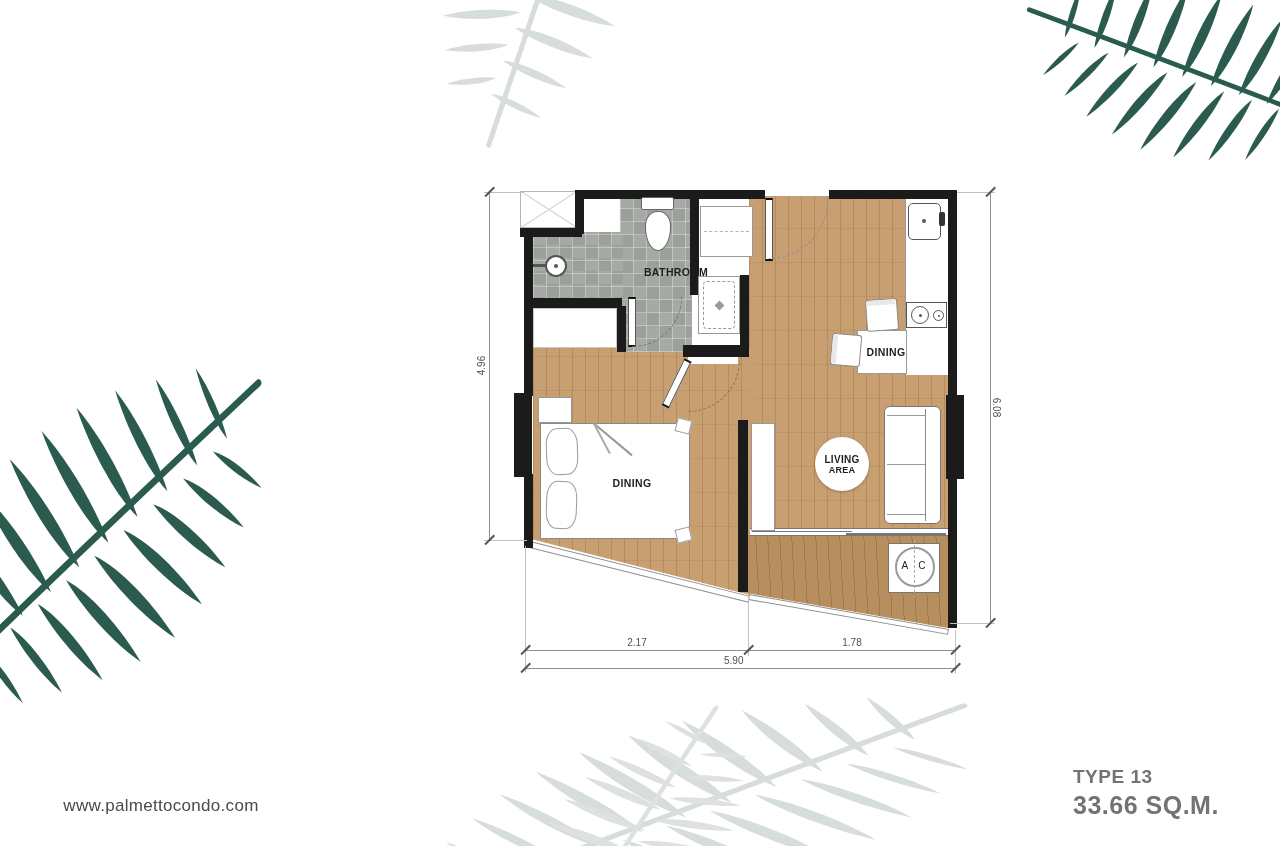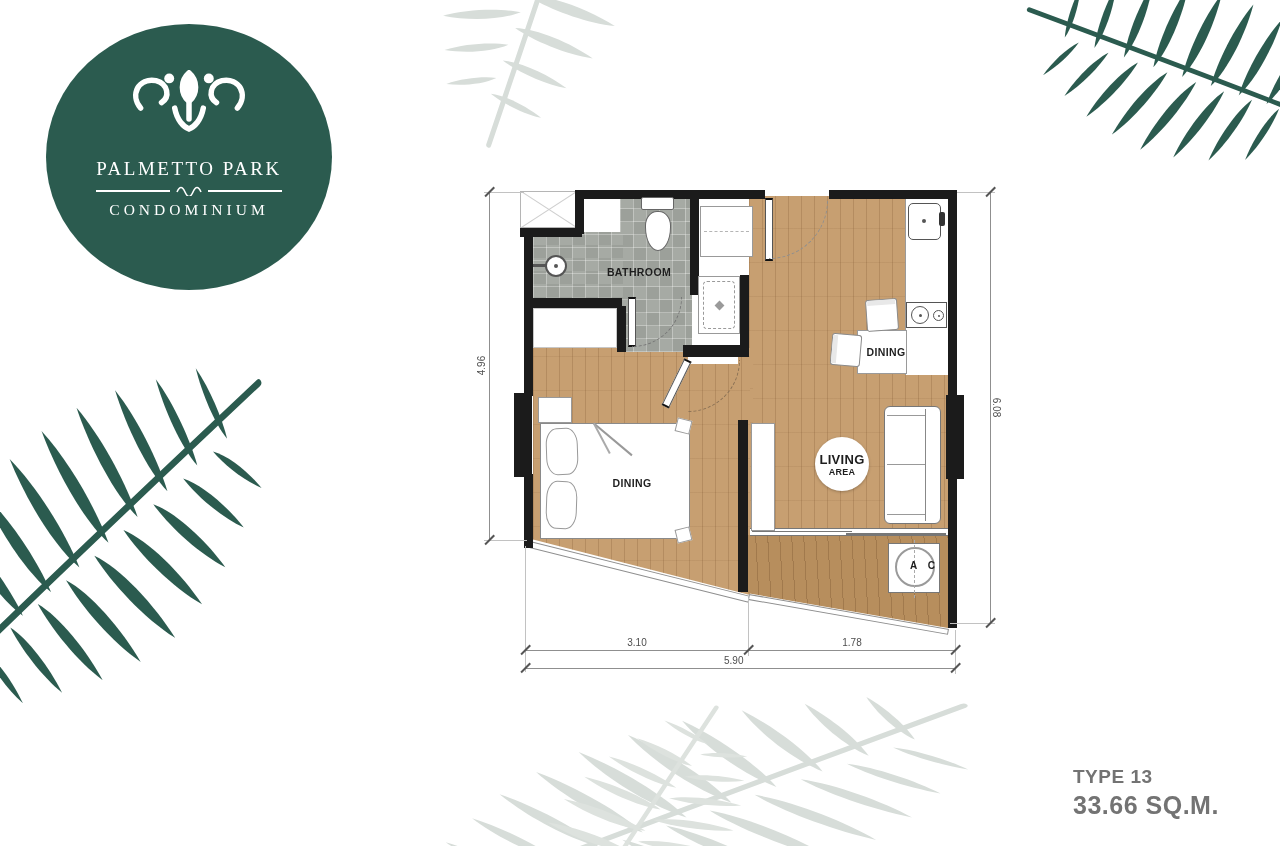--- a/index.html
+++ b/index.html
@@ -106,42 +106,20 @@
       </svg>
   </div>
   <div class="leaf" style="left:498px;top:742px;width:280px;height:170px;color:#dde2de;">
     <svg viewBox="0 0 420 300" preserveAspectRatio="none">
       <g transform="rotate(-26 210 150)">
           <use href="#frond"></use>
         </g>
     </svg>
   </div>
 
-  <div id="logo">
-    <svg class="crest" width="132" height="78" viewBox="0 0 120 70">
-      <g stroke="#ffffff" fill="none" stroke-width="5" stroke-linecap="round">
-        <path d="M16,36 C6,24 14,8 30,11 C41,14 43,26 35,31"></path>
-        <path d="M104,36 C114,24 106,8 90,11 C79,14 77,26 85,31"></path>
-        <path d="M60,4 C52,11 52,23 60,30 C68,23 68,11 60,4" fill="#ffffff"></path>
-        <path d="M47,36 C49,47 55,53 60,55 C65,53 71,47 73,36"></path>
-        <path d="M60,32 L60,46"></path>
-      </g>
-      <circle cx="42" cy="9" r="4.5" fill="#ffffff"></circle>
-      <circle cx="78" cy="9" r="4.5" fill="#ffffff"></circle>
-    </svg>
-    <div class="l1">PALMETTO PARK</div>
-    <div class="divider">
-      <span class="bar"></span>
-      <svg width="26" height="10" viewBox="0 0 26 10">
-        <path d="M1,6 q4,-9 8,0 q4,9 8,0 q4,-9 8,0" stroke="#fff" stroke-width="1.6" fill="none"></path>
-      </svg>
-      <span class="bar"></span>
-    </div>
-    <div class="l2">CONDOMINIUM</div>
-  </div>
 
   <div>
 
     <div class="wood" style="left:749px;top:196px;width:199px;height:339px;"></div>
     <div class="wood" style="left:690px;top:357px;width:63px;height:66px;"></div>
     <div class="wood" style="left:533px;top:348px;width:217px;height:247px;clip-path:polygon(0 0,100% 0,100% 100%,0 77.5%);"></div>
     <div class="woodd" style="left:748px;top:535px;width:200px;height:94px;clip-path:polygon(0 0,100% 0,100% 99%,0 62%);"></div>
     <div class="tile" style="left:620px;top:196px;width:72px;height:156px;"></div>
     <div class="tile" style="left:533px;top:232px;width:90px;height:68px;"></div>
 
@@ -221,41 +199,41 @@
 
     <div class="furn" style="left:884px;top:406px;width:57px;height:118px;border-color:#777;border-radius:6px;">
       <div class="abs" style="right:0;top:2px;bottom:2px;width:14px;border-left:1.5px solid #888;"></div>
       <div class="abs" style="left:2px;top:8px;width:38px;height:0;border-top:1.5px solid #999;"></div>
       <div class="abs" style="left:2px;bottom:8px;width:38px;height:0;border-top:1.5px solid #999;"></div>
       <div class="abs" style="left:2px;top:57px;width:38px;height:0;border-top:1.5px solid #999;"></div>
     </div>
     <div class="furn" style="left:751px;top:423px;width:24px;height:108px;border-color:#999;border-width:1px;"></div>
     <div class="abs" style="left:815px;top:437px;width:54px;height:54px;border-radius:50%;background:#fff;box-shadow:0 1px 3px rgba(0,0,0,.25);
                 display:flex;flex-direction:column;align-items:center;justify-content:center;">
-      <span style="font-size:13px;font-weight:bold;color:#1e1e1e;letter-spacing:.3px;">LIVING</span>
+      <span style="font-size:10px;font-weight:bold;color:#1e1e1e;letter-spacing:.3px;">LIVING</span>
       <span style="font-size:9px;font-weight:bold;color:#1e1e1e;letter-spacing:.3px;">AREA</span>
     </div>
 
     <div class="furn" style="left:538px;top:397px;width:34px;height:26px;border-color:#999;border-width:1px;"></div>
     <div class="furn" style="left:540px;top:423px;width:150px;height:116px;border-color:#8a8a8a;">
       <div class="abs" style="left:5px;top:4px;width:32px;height:47px;border:1.5px solid #999;border-radius:35%;background:#fff;transform:rotate(-2deg);box-sizing:border-box;"></div>
       <div class="abs" style="left:5px;top:57px;width:31px;height:48px;border:1.5px solid #999;border-radius:35%;background:#fff;transform:rotate(2deg);box-sizing:border-box;"></div>
       <div class="abs" style="left:52px;top:0px;width:1.5px;height:50px;background:#999;transform:rotate(-50deg);transform-origin:top left;"></div>
       <div class="abs" style="left:52px;top:0px;width:1.5px;height:34px;background:#aaa;transform:rotate(-28deg);transform-origin:top left;"></div>
     </div>
     <div class="furn" style="left:676px;top:419px;width:15px;height:14px;border-color:#999;border-width:1px;transform:rotate(14deg);"></div>
     <div class="furn" style="left:676px;top:528px;width:15px;height:14px;border-color:#999;border-width:1px;transform:rotate(-14deg);"></div>
 
     <div class="furn" style="left:888px;top:543px;width:52px;height:50px;border-color:#777;border-width:1px;">
       <div class="abs" style="left:6px;top:3px;width:40px;height:40px;border:2px solid #9a9a9a;border-radius:50%;box-sizing:border-box;"></div>
       <div class="abs" style="left:25px;top:-4px;width:0;height:58px;border-left:1px dashed #aaa;"></div>
-      <div class="abs" style="left:8px;top:16px;width:37px;text-align:center;font-size:10px;font-weight:bold;color:#1e1e1e;letter-spacing:4px;padding-left:9px;">A C</div>
-    </div>
-
-    <div class="roomlabel" style="left:636px;top:272px;padding-left:6px;">BATHROOM</div>
+      <div class="abs" style="left:8px;top:16px;width:37px;text-align:center;font-size:10px;font-weight:normal;color:#1e1e1e;letter-spacing:4px;">A C</div>
+    </div>
+
+    <div class="roomlabel" style="left:673px;top:272px;padding-left:6px;">BATHROOM</div>
     <div class="roomlabel" style="left:886px;top:352px;">DINING</div>
     <div class="roomlabel" style="left:632px;top:483px;">DINING</div>
 
     <div class="dimline" style="left:489px;top:192px;width:1px;height:348px;"></div>
     <div class="extline" style="left:484px;top:192px;width:40px;height:1px;"></div>
     <div class="extline" style="left:484px;top:540px;width:43px;height:1px;"></div>
     <div class="tick" style="left:483px;top:191px;"></div>
     <div class="tick" style="left:483px;top:539px;"></div>
     <div class="dimlabel rot-90" style="left:466px;top:360px;width:30px;text-align:center;">4.96</div>
 
@@ -266,27 +244,28 @@
     <div class="tick" style="left:984px;top:622px;"></div>
     <div class="dimlabel rot90" style="left:981px;top:402px;width:30px;text-align:center;">6.08</div>
 
     <div class="extline" style="left:525px;top:546px;width:1px;height:126px;"></div>
     <div class="extline" style="left:748px;top:598px;width:1px;height:58px;"></div>
     <div class="extline" style="left:955px;top:630px;width:1px;height:44px;"></div>
     <div class="dimline" style="left:525px;top:650px;width:430px;height:1px;"></div>
     <div class="tick" style="left:519px;top:649px;"></div>
     <div class="tick" style="left:742px;top:649px;"></div>
     <div class="tick" style="left:949px;top:649px;"></div>
-    <div class="dimlabel" style="left:621px;top:637px;width:32px;text-align:center;">3.10</div>
+    <div class="dimlabel" style="left:621px;top:637px;width:32px;text-align:center;">2.17</div>
     <div class="dimlabel" style="left:836px;top:637px;width:32px;text-align:center;">1.78</div>
     <div class="dimline" style="left:525px;top:668px;width:430px;height:1px;"></div>
     <div class="tick" style="left:519px;top:667px;"></div>
     <div class="tick" style="left:949px;top:667px;"></div>
     <div class="dimlabel" style="left:724px;top:655px;width:32px;">5.90</div>
   </div>
 
   <div id="unitinfo">
     <div class="t">TYPE 13</div>
     <div class="a">33.66 SQ.M.</div>
   </div>
 
+  <div id="website">www.palmettocondo.com</div>
 
 </div>
 
 </body></html>

